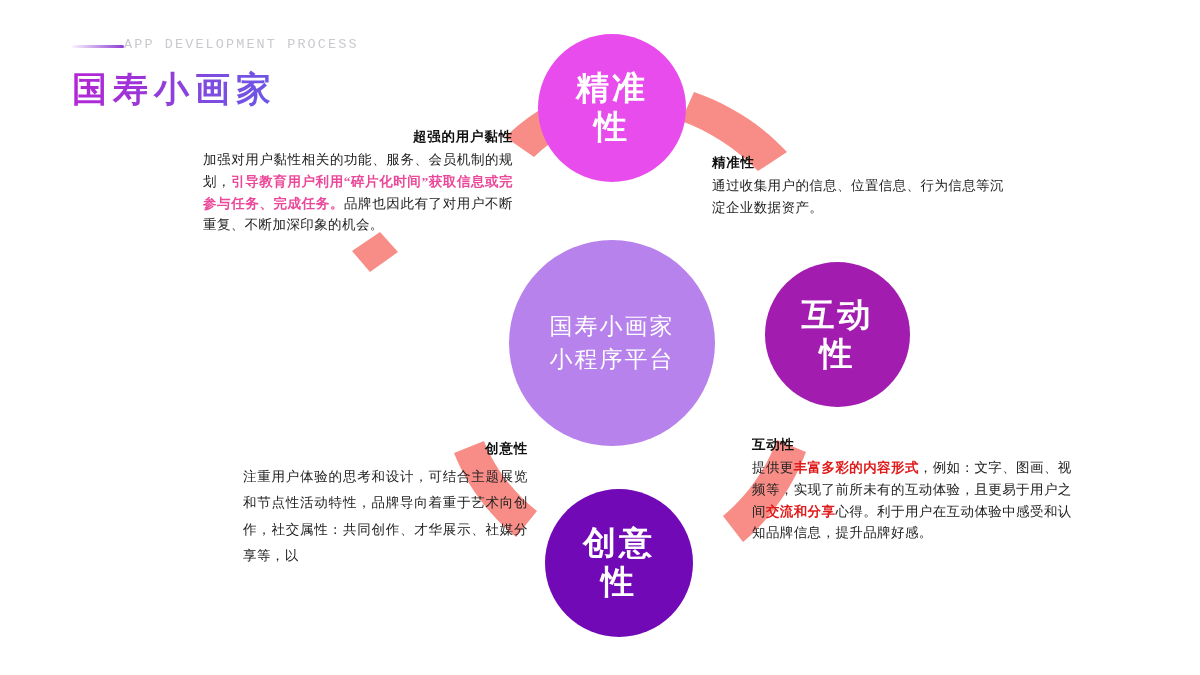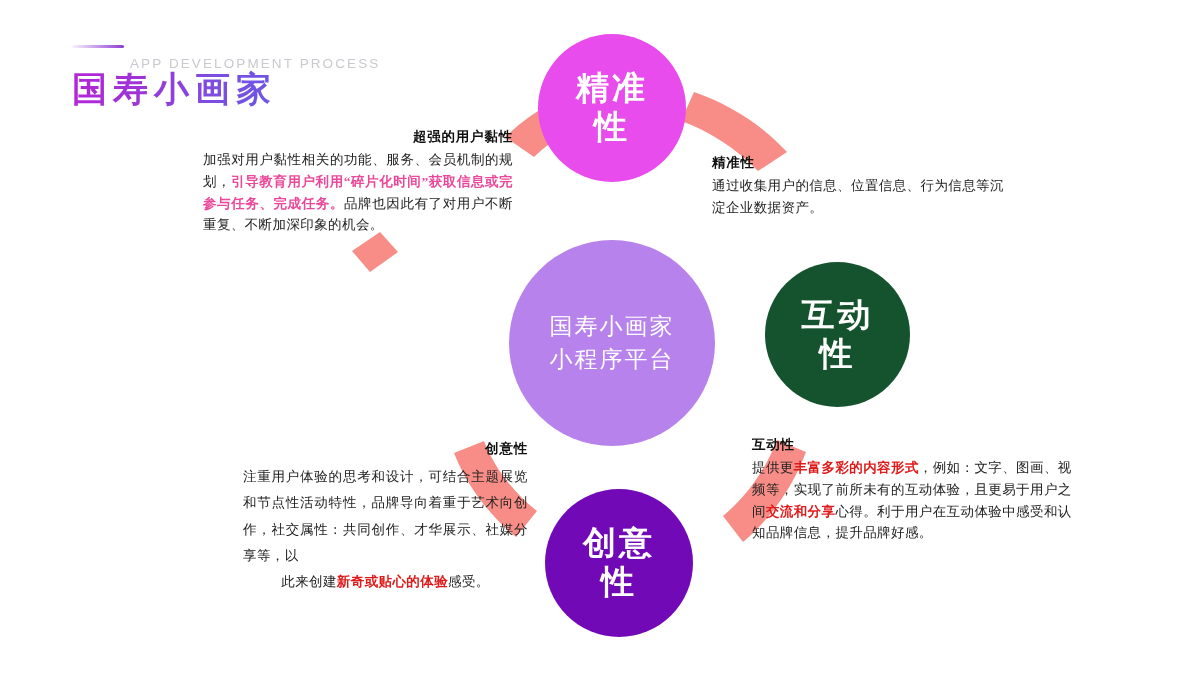--- a/index.html
+++ b/index.html
@@ -21,28 +21,27 @@
     position: absolute;
     left: 72px;
     top: 45px;
     width: 52px;
     height: 3px;
     background: linear-gradient(to right, rgba(150,60,200,0.05), #8e3bd4);
     border-radius: 2px;
   }
   #header-eyebrow {
     position: absolute;
-    left: 130px;
+    left: 124px;
     top: 37px;
-    font-family: Liberation Sans, sans-serif;
+    font-family: Liberation Mono, monospace;
     font-size: 13.5px;
     letter-spacing: 2.1px;
     color: #c9c9cf;
     white-space: nowrap;
-    margin-top: 19px;
   }
   #page-title {
     position: absolute;
     left: 72px;
     top: 66px;
     font-size: 35px;
     font-weight: 700;
     letter-spacing: 6px;
     white-space: nowrap;
     background: linear-gradient(100deg, #b624d6 0%, #9b36d8 35%, #7c4ee0 70%, #6a57e6 100%);
@@ -208,21 +207,21 @@
     <div class="node" id="node-center" style="background: rgb(183, 130, 236);">
       <span class="line">国寿小画家</span>
       <span class="line">小程序平台</span>
     </div>
 
     <div class="node" id="node-top" style="background: rgb(232, 76, 237);">
       <span class="line">精准</span>
       <span class="line">性</span>
     </div>
 
-    <div class="node" id="node-right" style="background: #14532d; align-items: center;">
+    <div class="node" id="node-right" style="background: #a21caf; align-items: center;">
       <span class="line">互动</span>
       <span class="line">性</span>
     </div>
 
     <div class="node" id="node-bottom" style="background: rgb(114, 9, 183);">
       <span class="line">创意</span>
       <span class="line">性</span>
     </div>
 
   </div>
@@ -238,16 +237,15 @@
   </div>
 
   <div class="annot" id="annot-br">
     <span class="heading">互动性</span>
     <span class="body"><span>提供更</span><span class="hl" style="color: rgb(224, 27, 27);">丰富多彩的内容形式</span><span>，例如：文字、图画、视频等，实现了前所未有的互动体验，且更易于用户之间</span><span class="hl" style="color: rgb(224, 27, 27);">交流和分享</span><span>心得。利于用户在互动体验中感受和认知品牌信息，提升品牌好感。</span></span>
   </div>
 
   <div class="annot" id="annot-bl">
     <span class="heading">创意性</span>
     <span class="body">注重用户体验的思考和设计，可结合主题展览和节点性活动特性，品牌导向着重于艺术向创作，社交属性：共同创作、才华展示、社媒分享等，以</span>
-    <span class="last"><span>此来创建</span><span class="hl" style="color: rgb(224, 27, 27);">新奇或贴心的体验</span><span>感受。</span></span>
   </div>
 
 </div>
 
 </body></html>

